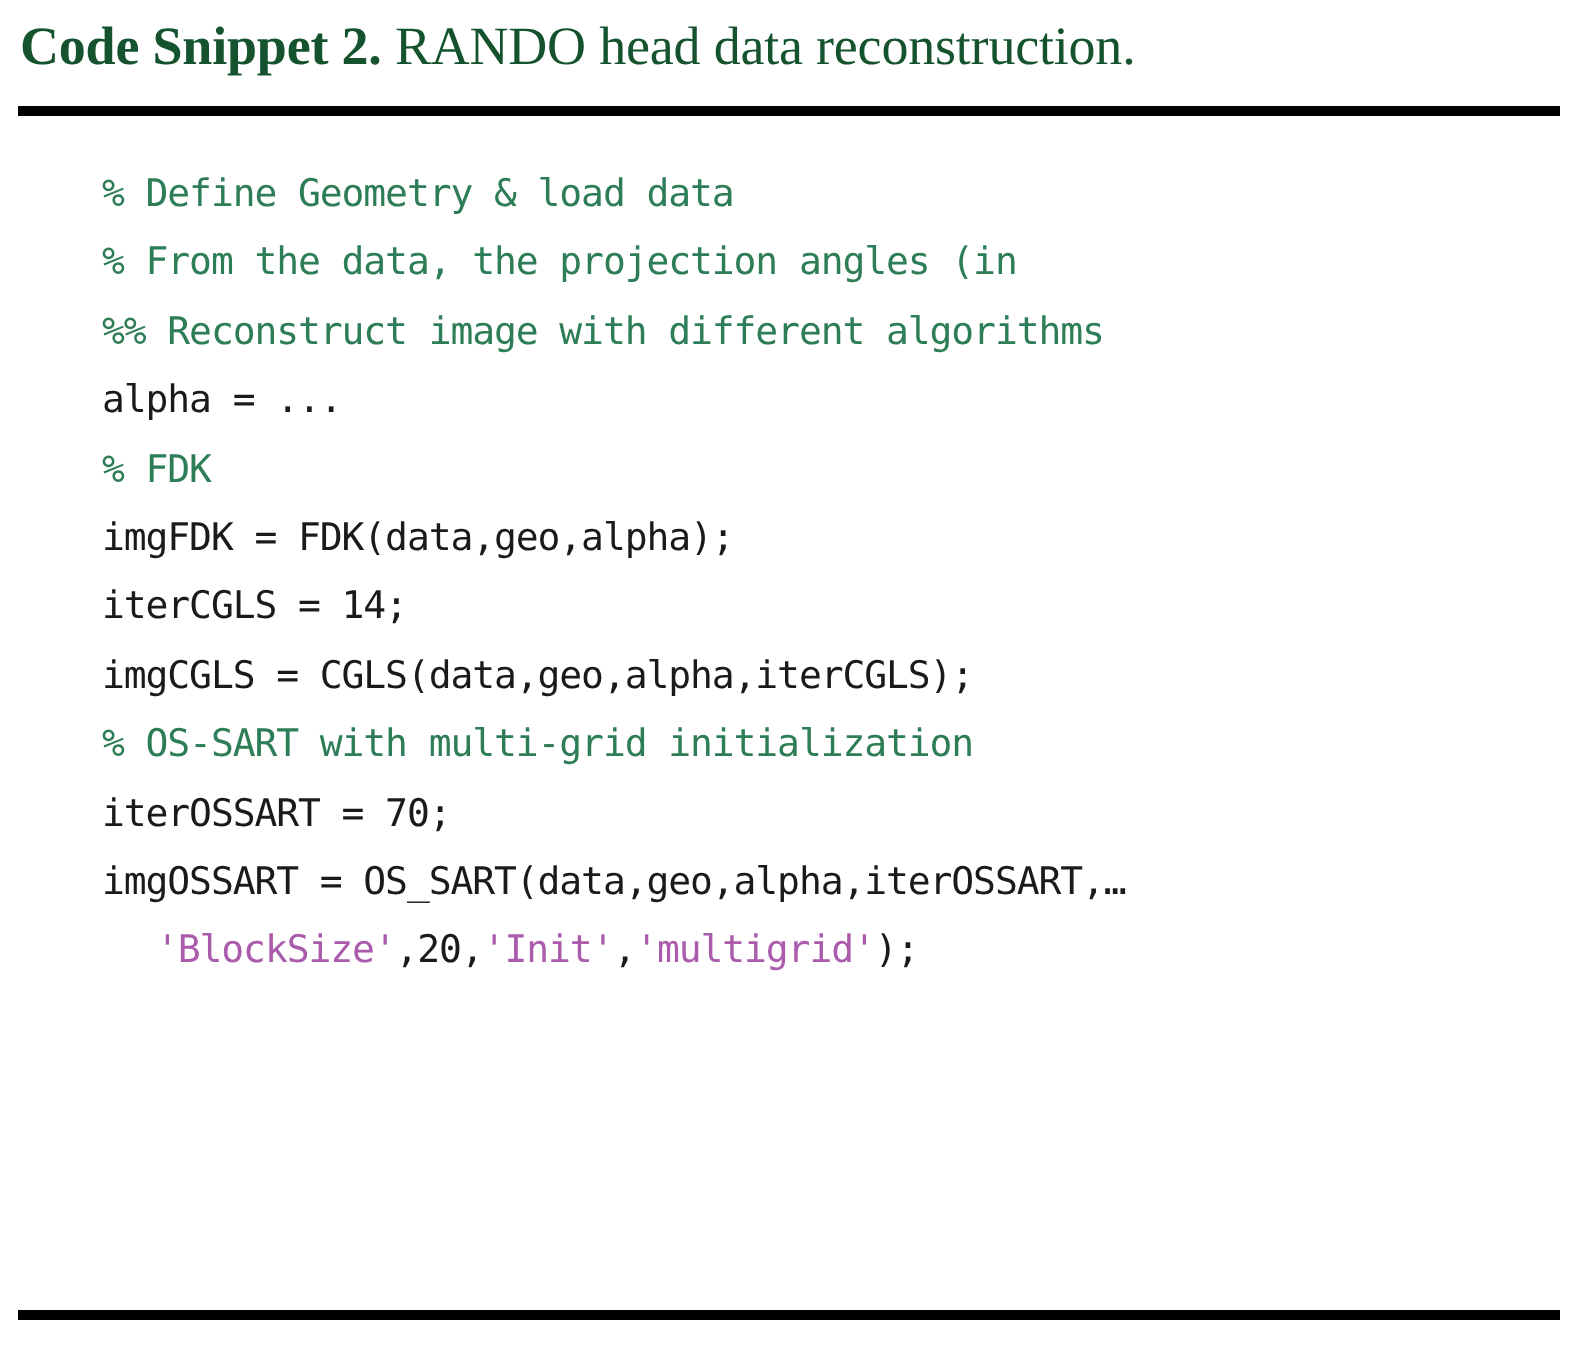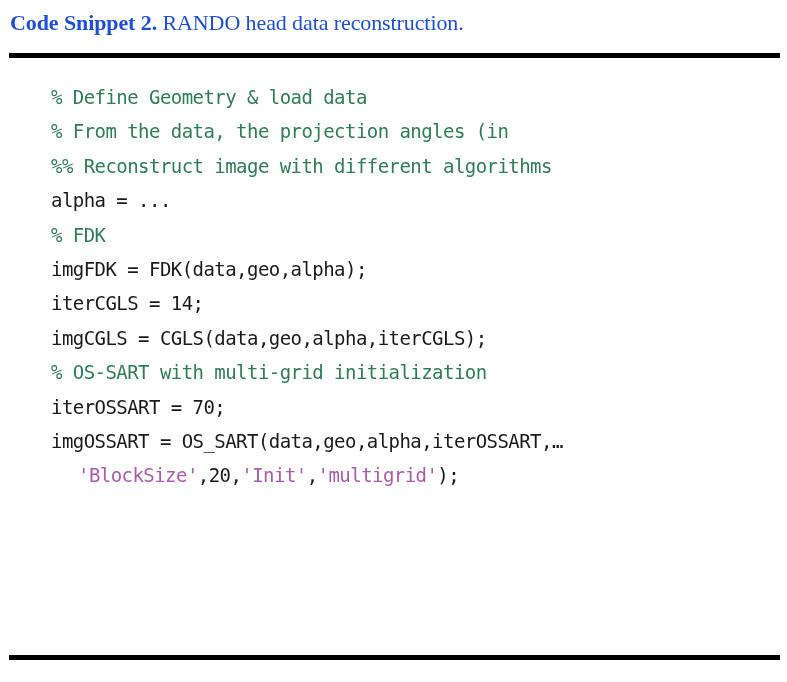--- a/index.html
+++ b/index.html
@@ -22,23 +22,23 @@
     box-sizing: border-box;
   }
 
   
   .caption {
     position: absolute;
     left: 10px;
     top: 6px;
     width: 770px;
     font-family: "Liberation Serif", "DejaVu Serif", serif;
-    font-size: 22px;
+    font-size: 27px;
     line-height: 34px;
-    color: #1d4ed8;
+    color: #14532d;
     white-space: nowrap;
     letter-spacing: -0.1px;
   }
   .caption .caption-label {
     font-weight: bold;
   }
   .caption .caption-text {
     font-weight: normal;
   }
 

